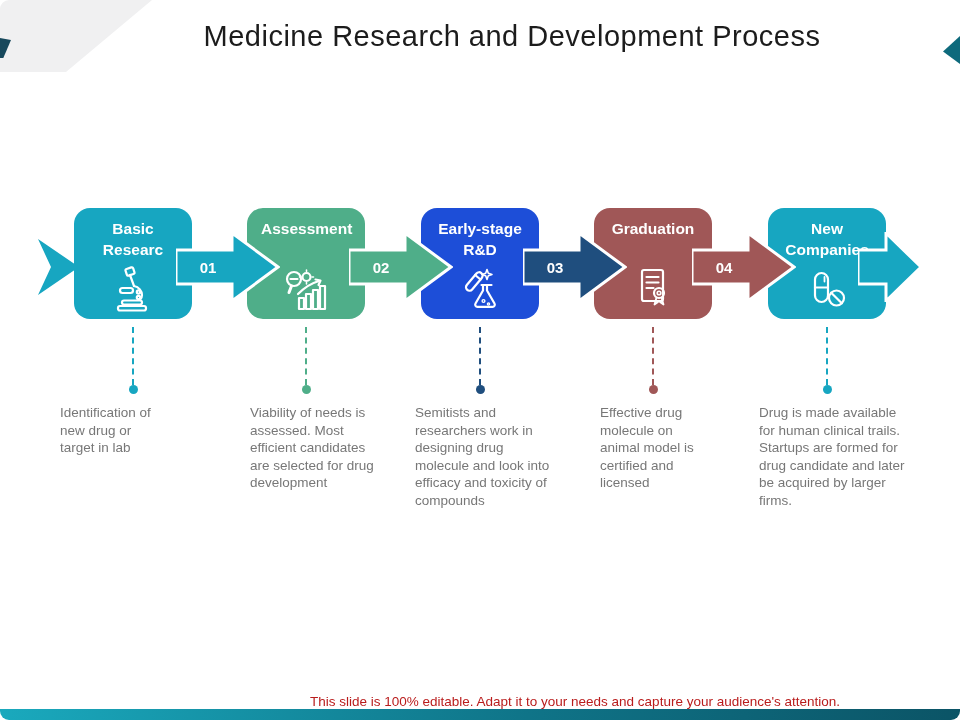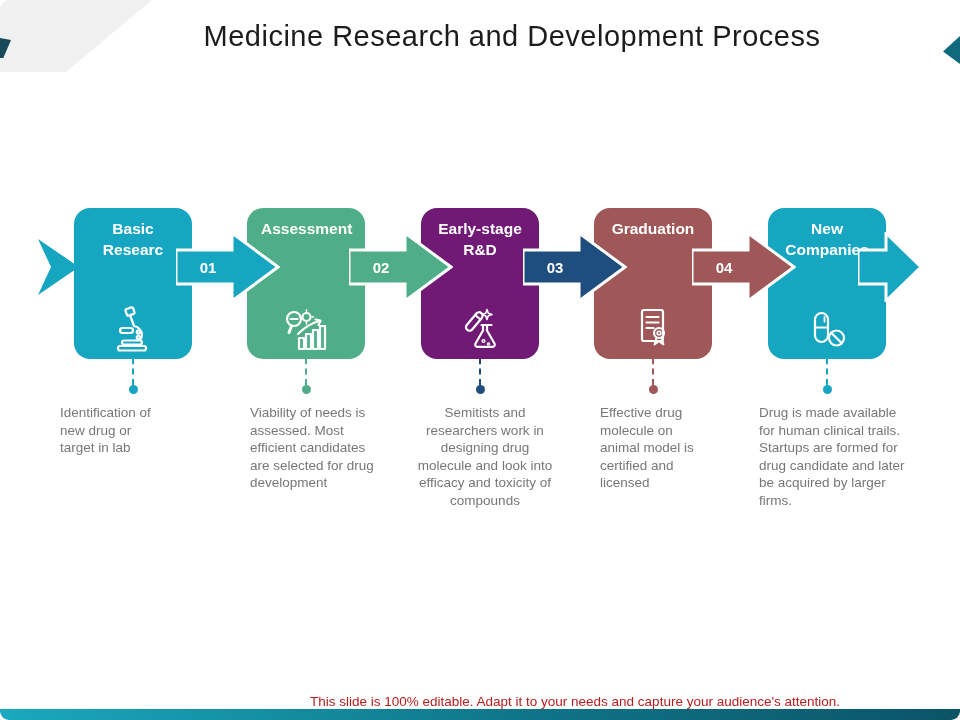--- a/index.html
+++ b/index.html
@@ -23,32 +23,32 @@
   .bottom-bar {
     position:absolute; left:0; right:0; bottom:0; height:11px;
     background:linear-gradient(90deg,#1aa9bd 0%,#0f7488 55%,#0b5466 100%);
   }
   .title {
     position:absolute; top:20px; left:64px; right:0; text-align:center;
     font-size:29px; color:#1c1c1c; letter-spacing:0.5px; white-space:nowrap;
   }
   
   .box {
-    position:absolute; top:208px; width:118px; height:151px; border-radius:16px;
+    position:absolute; top:208px; width:118px; height:111px; border-radius:16px;
     z-index:1;
   }
   .box-title {
     padding:11px 14px 0; text-align:center; color:#ffffff;
     font-size:15.5px; font-weight:bold; line-height:1.35;
   }
   .icon { position:absolute; bottom:6px; left:50%; transform:translateX(-50%); }
   .icon * { stroke:#ffffff; stroke-width:2.2; fill:none; stroke-linecap:round; stroke-linejoin:round; }
   .c0,.c4 { background:#17a6c1; }
   .c1 { background:#4fae89; }
-  .c2 { background:#701a75; }
+  .c2 { background:#1d4ed8; }
   .c3 { background:#a05757; }
   .f0,.f4 { fill:#17a6c1; }
   .f1 { fill:#4fae89; }
   .f2 { fill:#1f4e7e; }
   .f3 { fill:#a05757; }
   
   .arrow { position:absolute; top:232px; width:104px; height:70px; z-index:2; }
   .arrow svg { display:block; }
   .arrow polygon { stroke:#ffffff; stroke-width:3; }
   .lead-chevron { position:absolute; top:238px; left:37px; z-index:0; }
@@ -67,21 +67,21 @@
   .k0,.k4 { border-color:#17a6c1; } .k0 .dot,.k4 .dot { background:#17a6c1; }
   .k1 { border-color:#4fae89; } .k1 .dot { background:#4fae89; }
   .k2 { border-color:#1f4e7e; } .k2 .dot { background:#1f4e7e; }
   .k3 { border-color:#a05757; } .k3 .dot { background:#a05757; }
   
   .desc {
     position:absolute; top:404px; color:#777777; font-size:13.5px; line-height:17.5px;
   }
   .d0 { left:60px;  width:105px; }
   .d1 { left:250px; width:128px; }
-  .d2 { left:415px; width:140px;text-align:center; }
+  .d2 { left:415px; width:140px; }
   .d3 { left:600px; width:108px; }
   .d4 { left:759px; width:156px; }
   .footer {
     position:absolute; top:694px; left:190px; right:0; text-align:center;
     font-size:13.5px; color:#b91c1c;
   }
 </style>
 </head>
 <body>
 

